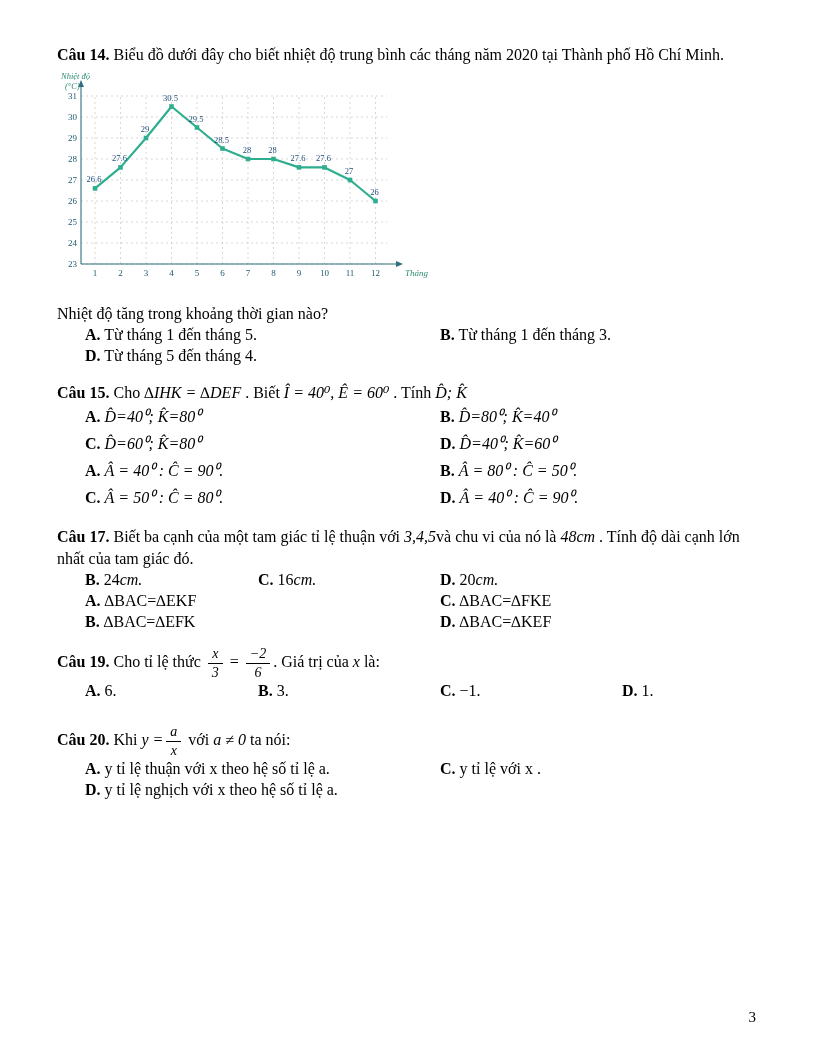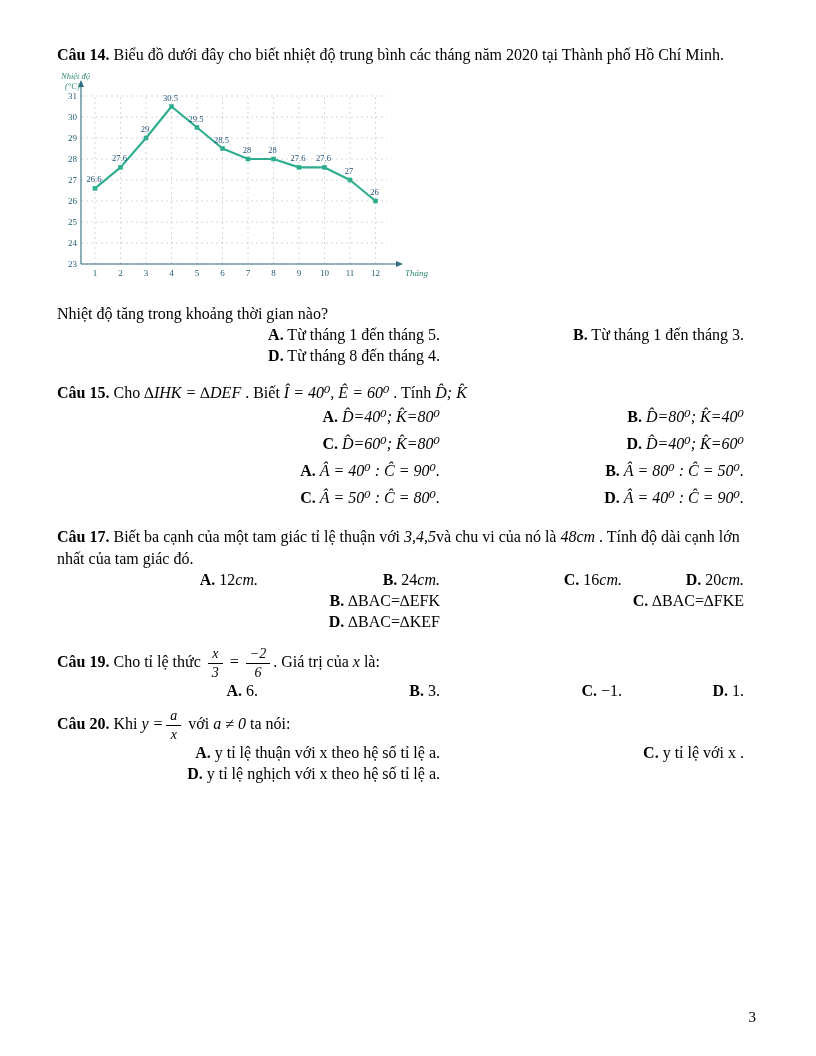--- a/index.html
+++ b/index.html
@@ -10,24 +10,24 @@
     background: #ffffff;
     font-family: "Liberation Serif", "DejaVu Serif", serif;
     font-size: 16px; line-height: 1.32; color: #000;
     padding: 44px 56px 0 57px;
     overflow: hidden;
   }
   .para { margin: 0; }
   b { font-weight: bold; }
   .math { font-style: italic; }
   .qhead { margin-top: 15px; }
-  .opts { display: grid; padding-left: 28px; text-align: right; }
+  .opts { display: grid; padding-left: 28px; }
   .opts2 { grid-template-columns: 355px auto; }
   .opts4 { grid-template-columns: 173px 182px 182px auto; }
-  .opts.mathy { line-height: 1.7; }
+  .opts.mathy { line-height: 1.7; font-family: Liberation Serif, serif; }
   .opt { white-space: nowrap; }
   .chart-wrap { margin: 3px 0 12px 0; }
   svg text { font-family: "Liberation Serif", "DejaVu Serif", serif; }
   .frac {
     display: inline-flex; flex-direction: column; vertical-align: middle;
     text-align: center; line-height: 1; font-style: italic; margin: 0 3px;
   }
   .frac .num { padding: 0 4px 2px; font-size: 14px; }
   .frac .den { border-top: 1px solid #000; padding: 2px 4px 0; font-size: 14px; }
   .pagenum { position: absolute; right: 44px; bottom: 28px; font-size: 15px; }
@@ -123,67 +123,67 @@
           <text x="8" y="21" font-size="8.5" font-style="italic" fill="#2e8b74">(°C)</text>
           <text x="348" y="208" font-size="9" font-style="italic" fill="#2e8b74">Tháng</text>
         </g>
       </svg>
   </div>
 
   <p class="para">Nhiệt độ tăng trong khoảng thời gian nào?</p>
   <div class="opts opts2">
     <div class="opt"><b>A.</b><span> Từ tháng 1 đến tháng 5.</span></div>
     <div class="opt"><b>B.</b><span> Từ tháng 1 đến tháng 3.</span></div>
-    <div class="opt"><b>D.</b><span> Từ tháng 8 đến tháng 4.</span></div>
+    <div class="opt"><b>D.</b><span> Từ tháng 5 đến tháng 4.</span></div>
   </div>
 
   <p class="para qhead"><b>Câu 15.</b><span> Cho </span><span class="math">∆IHK = ∆DEF</span><span> . Biết </span><span class="math">Î = 40⁰, Ê = 60⁰</span><span> . Tính </span><span class="math">D̂; K̂</span></p>
   <div class="opts opts2 mathy">
     <div class="opt"><b>A.</b><span class="math"> D̂=40⁰; K̂=80⁰</span></div>
     <div class="opt"><b>B.</b><span class="math"> D̂=80⁰; K̂=40⁰</span></div>
     <div class="opt"><b>C.</b><span class="math"> D̂=60⁰; K̂=80⁰</span></div>
     <div class="opt"><b>D.</b><span class="math"> D̂=40⁰; K̂=60⁰</span></div>
   </div>
 
   <div class="opts opts2 mathy">
     <div class="opt"><b>A.</b><span class="math"> Â = 40⁰ : Ĉ = 90⁰.</span></div>
     <div class="opt"><b>B.</b><span class="math"> Â = 80⁰ : Ĉ = 50⁰.</span></div>
     <div class="opt"><b>C.</b><span class="math"> Â = 50⁰ : Ĉ = 80⁰.</span></div>
     <div class="opt"><b>D.</b><span class="math"> Â = 40⁰ : Ĉ = 90⁰.</span></div>
   </div>
 
   <p class="para qhead"><b>Câu 17.</b><span> Biết ba cạnh của một tam giác tỉ lệ thuận với </span><span class="math">3,4,5</span><span>và chu vi của nó là </span><span class="math">48cm</span><span> . Tính độ dài cạnh lớn nhất của tam giác đó.</span></p>
   <div class="opts opts4">
-    <div class="opt"><b>A.</b><span> 12</span><span class="math">cm.</span></div>
     <div class="opt"><b>B.</b><span> 24</span><span class="math">cm.</span></div>
     <div class="opt"><b>C.</b><span> 16</span><span class="math">cm.</span></div>
     <div class="opt"><b>D.</b><span> 20</span><span class="math">cm.</span></div>
   </div>
 
   <div class="opts opts2">
+    <div class="opt"><b>A.</b><span> ∆BAC=∆EKF</span></div>
+    <div class="opt"><b>C.</b><span> ∆BAC=∆FKE</span></div>
     <div class="opt"><b>B.</b><span> ∆BAC=∆EFK</span></div>
-    <div class="opt"><b>C.</b><span> ∆BAC=∆FKE</span></div>
     <div class="opt"><b>D.</b><span> ∆BAC=∆KEF</span></div>
   </div>
 
   <p class="para qhead" style=""><b>Câu 19.</b><span> Cho tỉ lệ thức </span><span class="frac">
         <span class="num">x</span>
         <span class="den">3</span>
       </span><span> = </span><span class="frac">
         <span class="num">−2</span>
         <span class="den">6</span>
       </span><span>. Giá trị của </span><span class="math">x</span><span> là:</span></p>
   <div class="opts opts4">
     <div class="opt"><b>A.</b><span> 6.</span></div>
     <div class="opt"><b>B.</b><span> 3.</span></div>
     <div class="opt"><b>C.</b><span> −1.</span></div>
     <div class="opt"><b>D.</b><span> 1.</span></div>
   </div>
 
-  <p class="para qhead" style="margin-top:8px"><b>Câu 20.</b><span> Khi </span><span class="math">y =</span><span class="frac">
+  <p class="para qhead" style="margin-top:24px"><b>Câu 20.</b><span> Khi </span><span class="math">y =</span><span class="frac">
         <span class="num">a</span>
         <span class="den">x</span>
       </span><span> với </span><span class="math">a ≠ 0</span><span> ta nói:</span></p>
   <div class="opts opts2">
     <div class="opt"><b>A.</b><span> y tỉ lệ thuận với x theo hệ số tỉ lệ a.</span></div>
     <div class="opt"><b>C.</b><span> y tỉ lệ với x .</span></div>
     <div class="opt"><b>D.</b><span> y tỉ lệ nghịch với x theo hệ số tỉ lệ a.</span></div>
   </div>
 
   <div class="pagenum">3</div>

